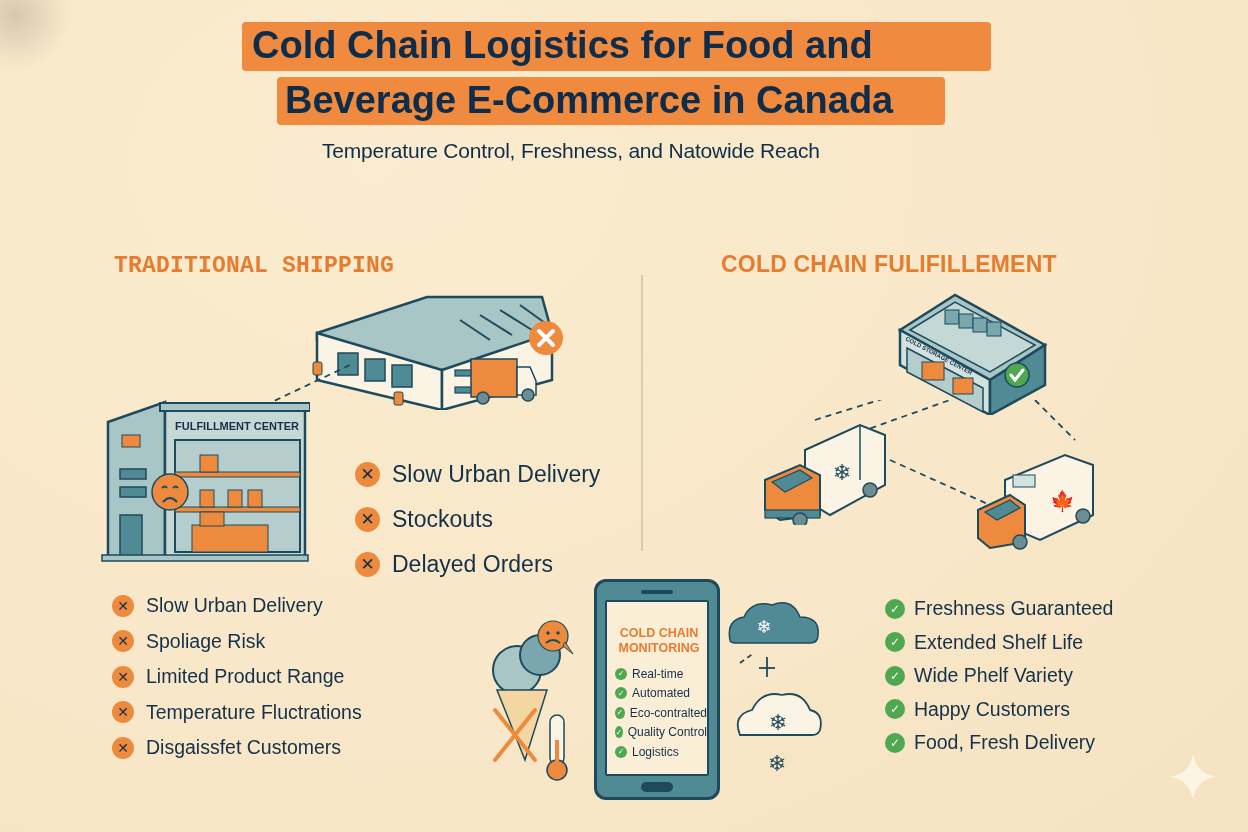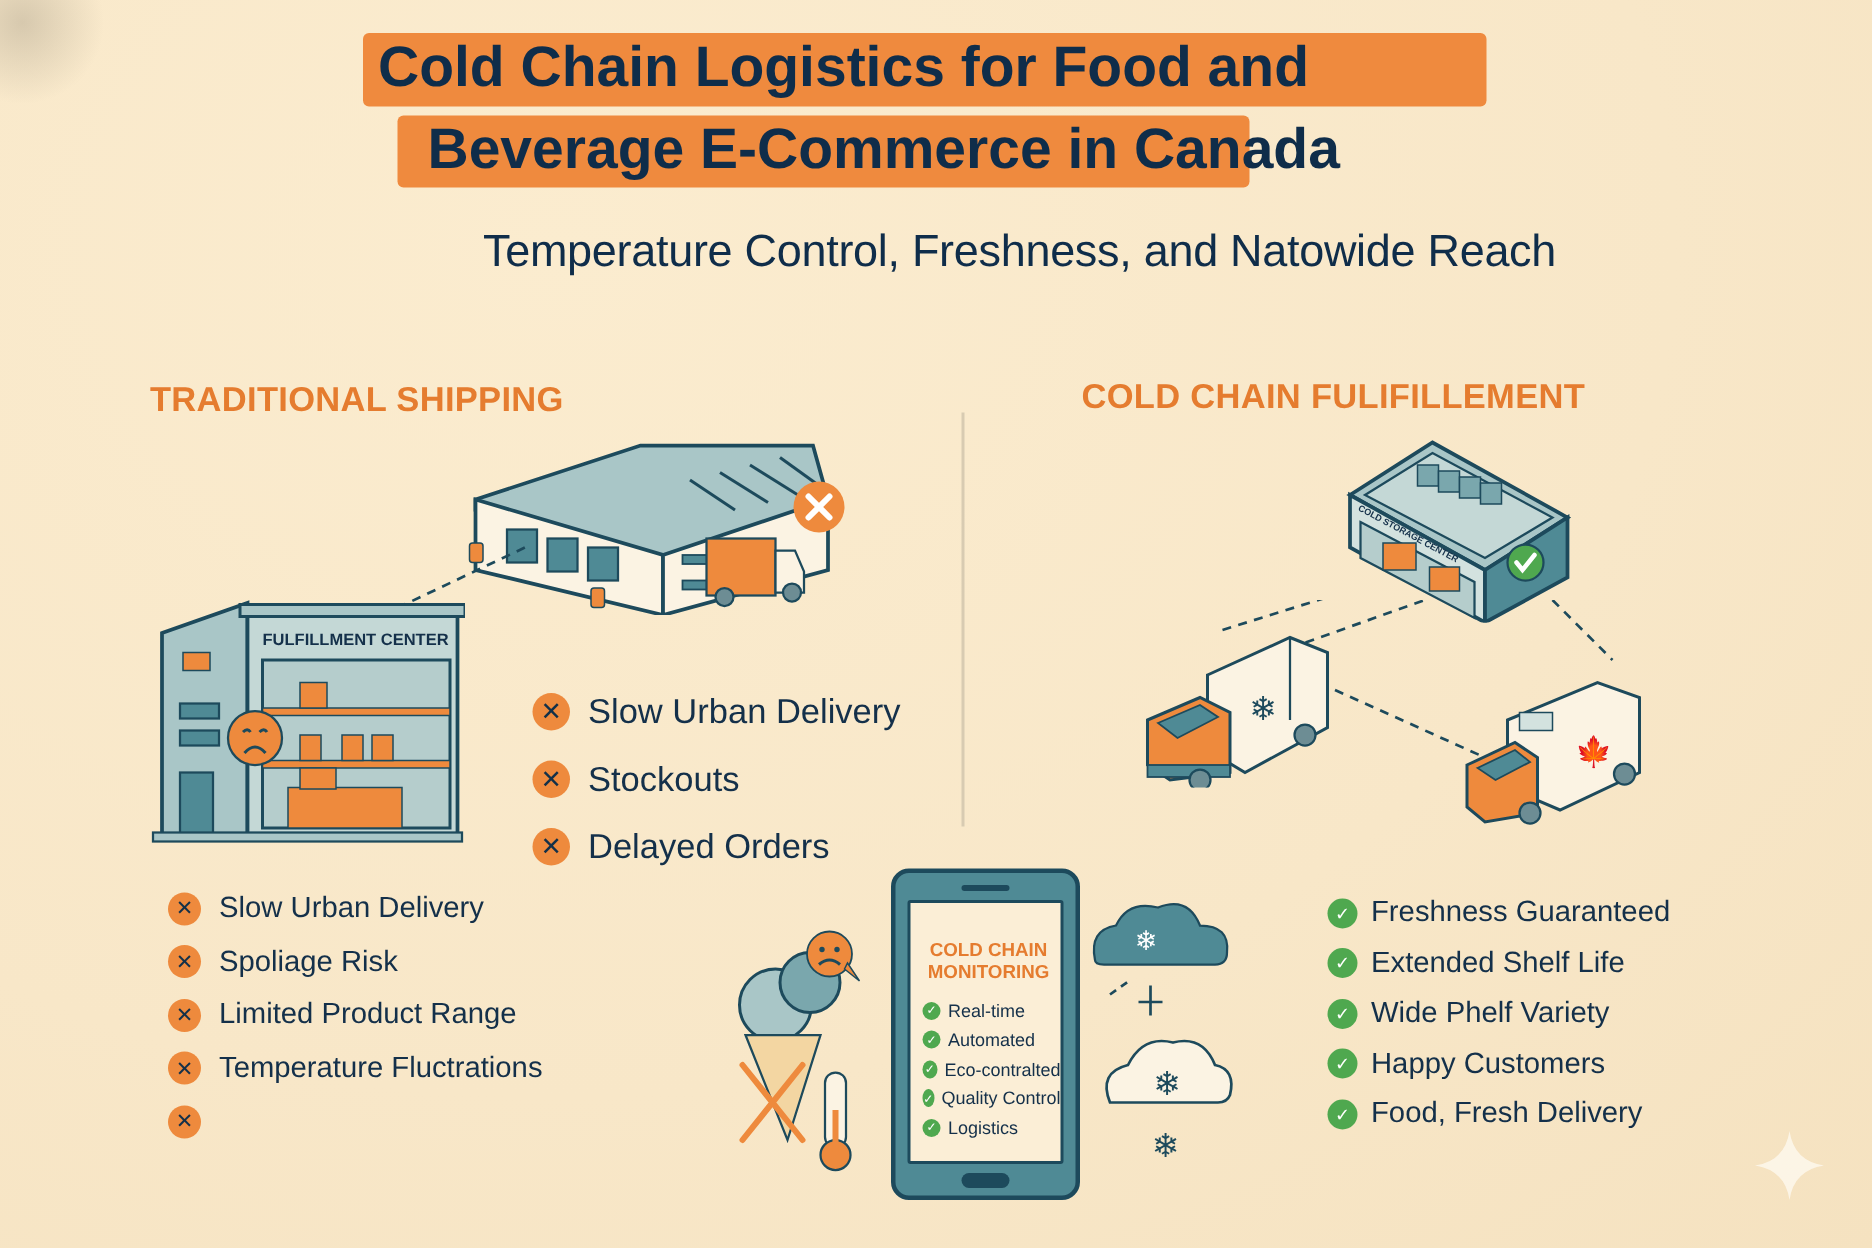--- a/index.html
+++ b/index.html
@@ -13,30 +13,30 @@
   .corner-shade {
     position: absolute; left: -40px; top: -40px; width: 110px; height: 110px;
     background: radial-gradient(circle, rgba(150,140,120,0.35) 0%, rgba(150,140,120,0) 70%);
   }
   .title-line {
     position: absolute; background: #ef8a3e; border-radius: 4px;
     color: #0f2d4a; font-weight: 700; font-size: 38px; line-height: 46px;
     padding: 0 10px; white-space: nowrap;
   }
   #title1 { left: 242px; top: 22px; width: 749px; height: 49px; }
-  #title2 { left: 265px; top: 77px; width: 568px; height: 48px; padding-left: 20px; }
+  #title2 { left: 277px; top: 77px; width: 668px; height: 48px; padding-left: 8px; }
   #subtitle {
-    position: absolute; left: 322px; top: 139px; font-size: 30px; font-weight: 400;
-    color: #0f2d4a; white-space: nowrap; letter-spacing: -0.2px; margin-top: 12px;
+    position: absolute; left: 322px; top: 139px; font-size: 21px; font-weight: 400;
+    color: #0f2d4a; white-space: nowrap; letter-spacing: -0.2px;
   }
   .section-heading {
     position: absolute; color: #e57c2f; font-weight: 700; font-size: 23px; letter-spacing: 0.2px;
     white-space: nowrap;
   }
-  #heading-left { left: 100px; top: 253px; }
+  #heading-left { left: 114px; top: 253px; font-family: Liberation Mono, monospace; }
   #heading-right { left: 721px; top: 251px; }
   #divider { position: absolute; left: 641px; top: 275px; width: 2px; height: 276px; background: #d8cbb2; }
 
   .list { position: absolute; list-style: none; }
   .list li { display: flex; align-items: center; white-space: nowrap; color: #14304a; }
   .icon-x {
     display: inline-flex; align-items: center; justify-content: center;
     border-radius: 50%; background: #ee8a3d; color: #123049; font-weight: 700;
   }
   .icon-check {
@@ -169,20 +169,21 @@
   <li>
       <span class="icon-x">✕</span>
       <span>Limited Product Range</span>
     </li>
   <li>
       <span class="icon-x">✕</span>
       <span>Temperature Fluctrations</span>
     </li>
   <li>
       <span class="icon-x">✕</span>
+      <span>Disgaissfet Customers</span>
     </li>
 </ul>
 
 <svg class="art" style="left:895px;top:290px" width="155" height="125" viewBox="0 0 155 125">
   <polygon points="5,40 60,5 150,55 95,90" fill="#a9c6c7" stroke="#1d4a5c" stroke-width="2.5"></polygon>
   <polygon points="15,40 60,12 140,55 95,82" fill="#c4d8d6" stroke="#1d4a5c" stroke-width="1.5"></polygon>
   <polygon points="5,40 95,90 95,125 5,75" fill="#d3e2df" stroke="#1d4a5c" stroke-width="2.5"></polygon>
   <polygon points="95,90 150,55 150,95 95,125" fill="#4f8a95" stroke="#1d4a5c" stroke-width="2.5"></polygon>
   <rect x="50" y="20" width="14" height="14" fill="#7aa7ad" stroke="#1d4a5c" stroke-width="1"></rect>
   <rect x="64" y="24" width="14" height="14" fill="#7aa7ad" stroke="#1d4a5c" stroke-width="1"></rect>

